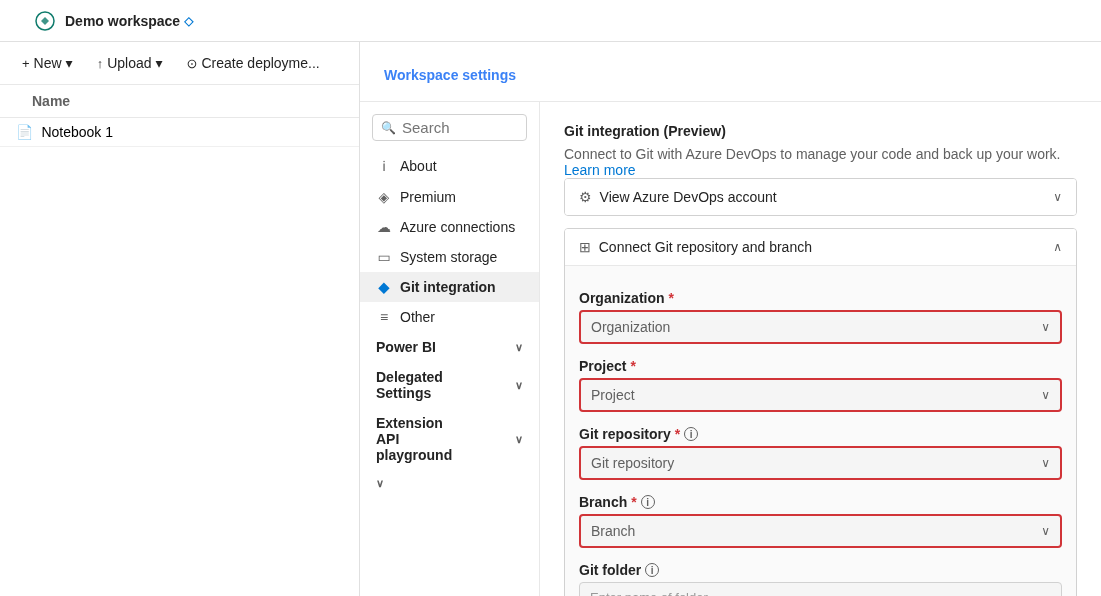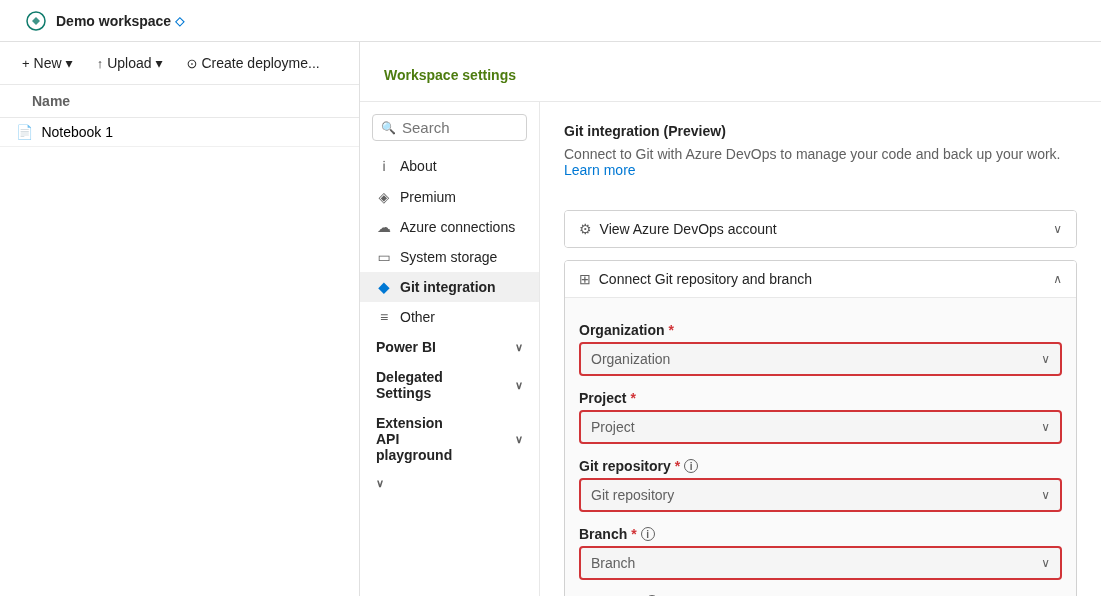--- a/index.html
+++ b/index.html
@@ -2,21 +2,21 @@
 <html><head>
   <meta charset="utf-8">
   <style>
     * { box-sizing: border-box; margin: 0; padding: 0; font-family: 'Segoe UI', Arial, sans-serif; font-size: 14px; }
     body { background: #f5f5f5; width: 1101px; height: 596px; overflow: hidden; display: flex; flex-direction: column; }
 
     
     .top-bar {
       background: #fff;
       border-bottom: 1px solid #e0e0e0;
-      padding: 6px 24px;
+      padding: 6px 33px;
       display: flex;
       align-items: center;
       gap: 8px;
       height: 42px;
     }
     .workspace-icon {
       width: 24px; height: 24px;
       display: flex; align-items: center; justify-content: center;
     }
     .workspace-title {
@@ -75,21 +75,21 @@
     .settings-panel {
       flex: 1;
       background: #fff;
       display: flex;
       flex-direction: column;
       overflow: hidden;
     }
     .settings-title {
       font-size: 20px;
       font-weight: 600;
-      color: #4d7c0f;
+      color: #3b82f6;
       padding: 20px 24px 16px 24px;
       border-bottom: 1px solid #e8e8e8;
     }
     .settings-body {
       display: flex;
       flex: 1;
       overflow: hidden;
     }
 
     
@@ -147,21 +147,21 @@
     }
     .git-section-title {
       font-size: 16px;
       font-weight: 600;
       color: #242424;
       margin-bottom: 6px;
     }
     .git-description {
       font-size: 13px;
       color: #616161;
-      margin-bottom: 32px;
+      margin-bottom: 0;
     }
     .learn-more { color: #0078d4; cursor: pointer; text-decoration: none; }
 
     
     .accordion {
       border: 1px solid #d1d1d1;
       border-radius: 4px;
       margin-bottom: 12px;
       overflow: hidden;
     }

